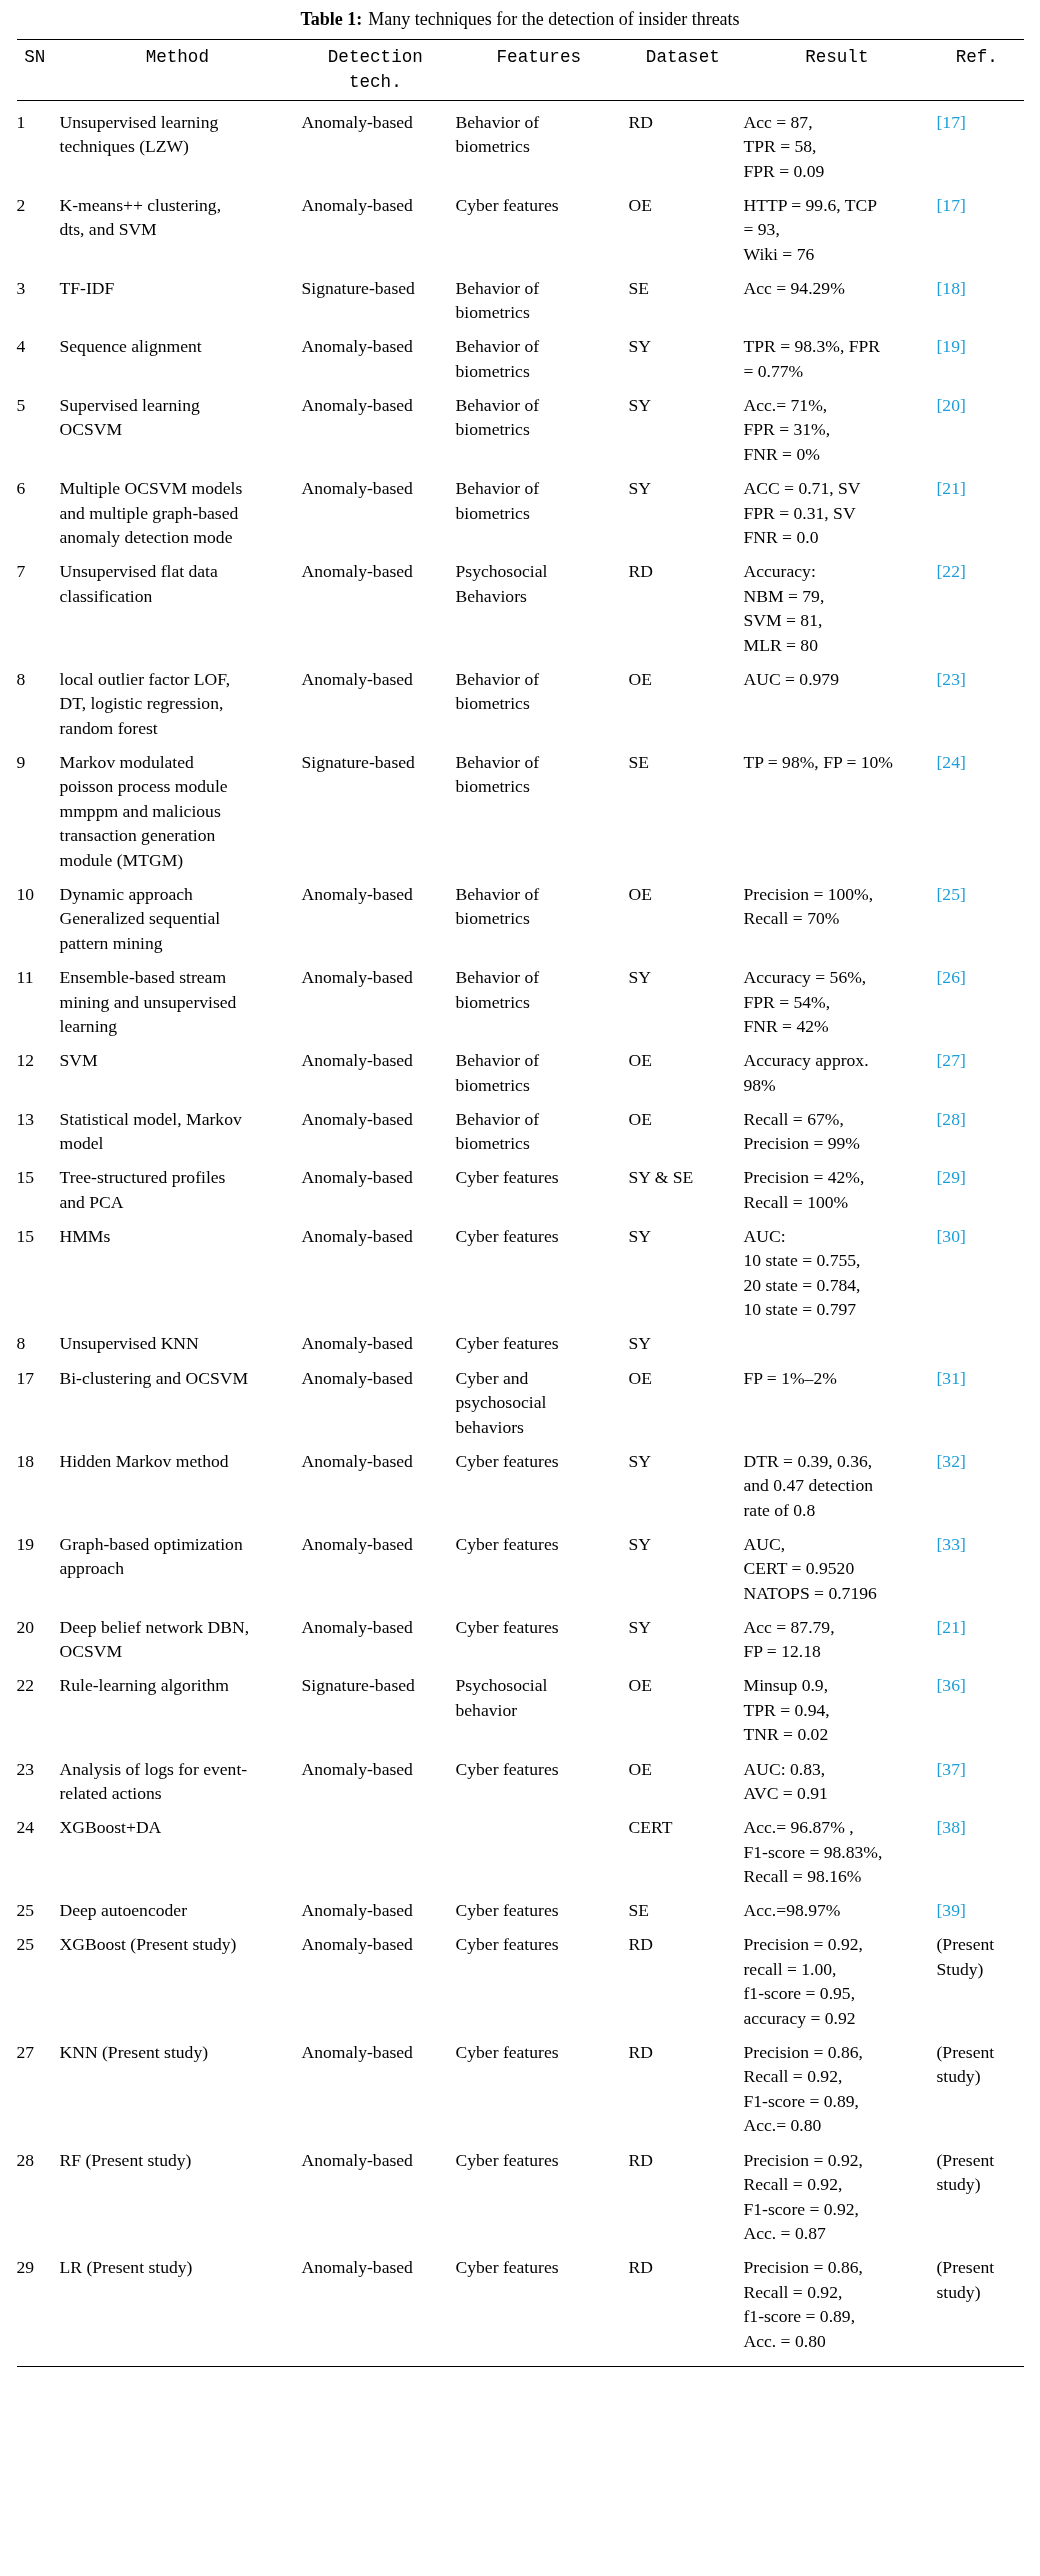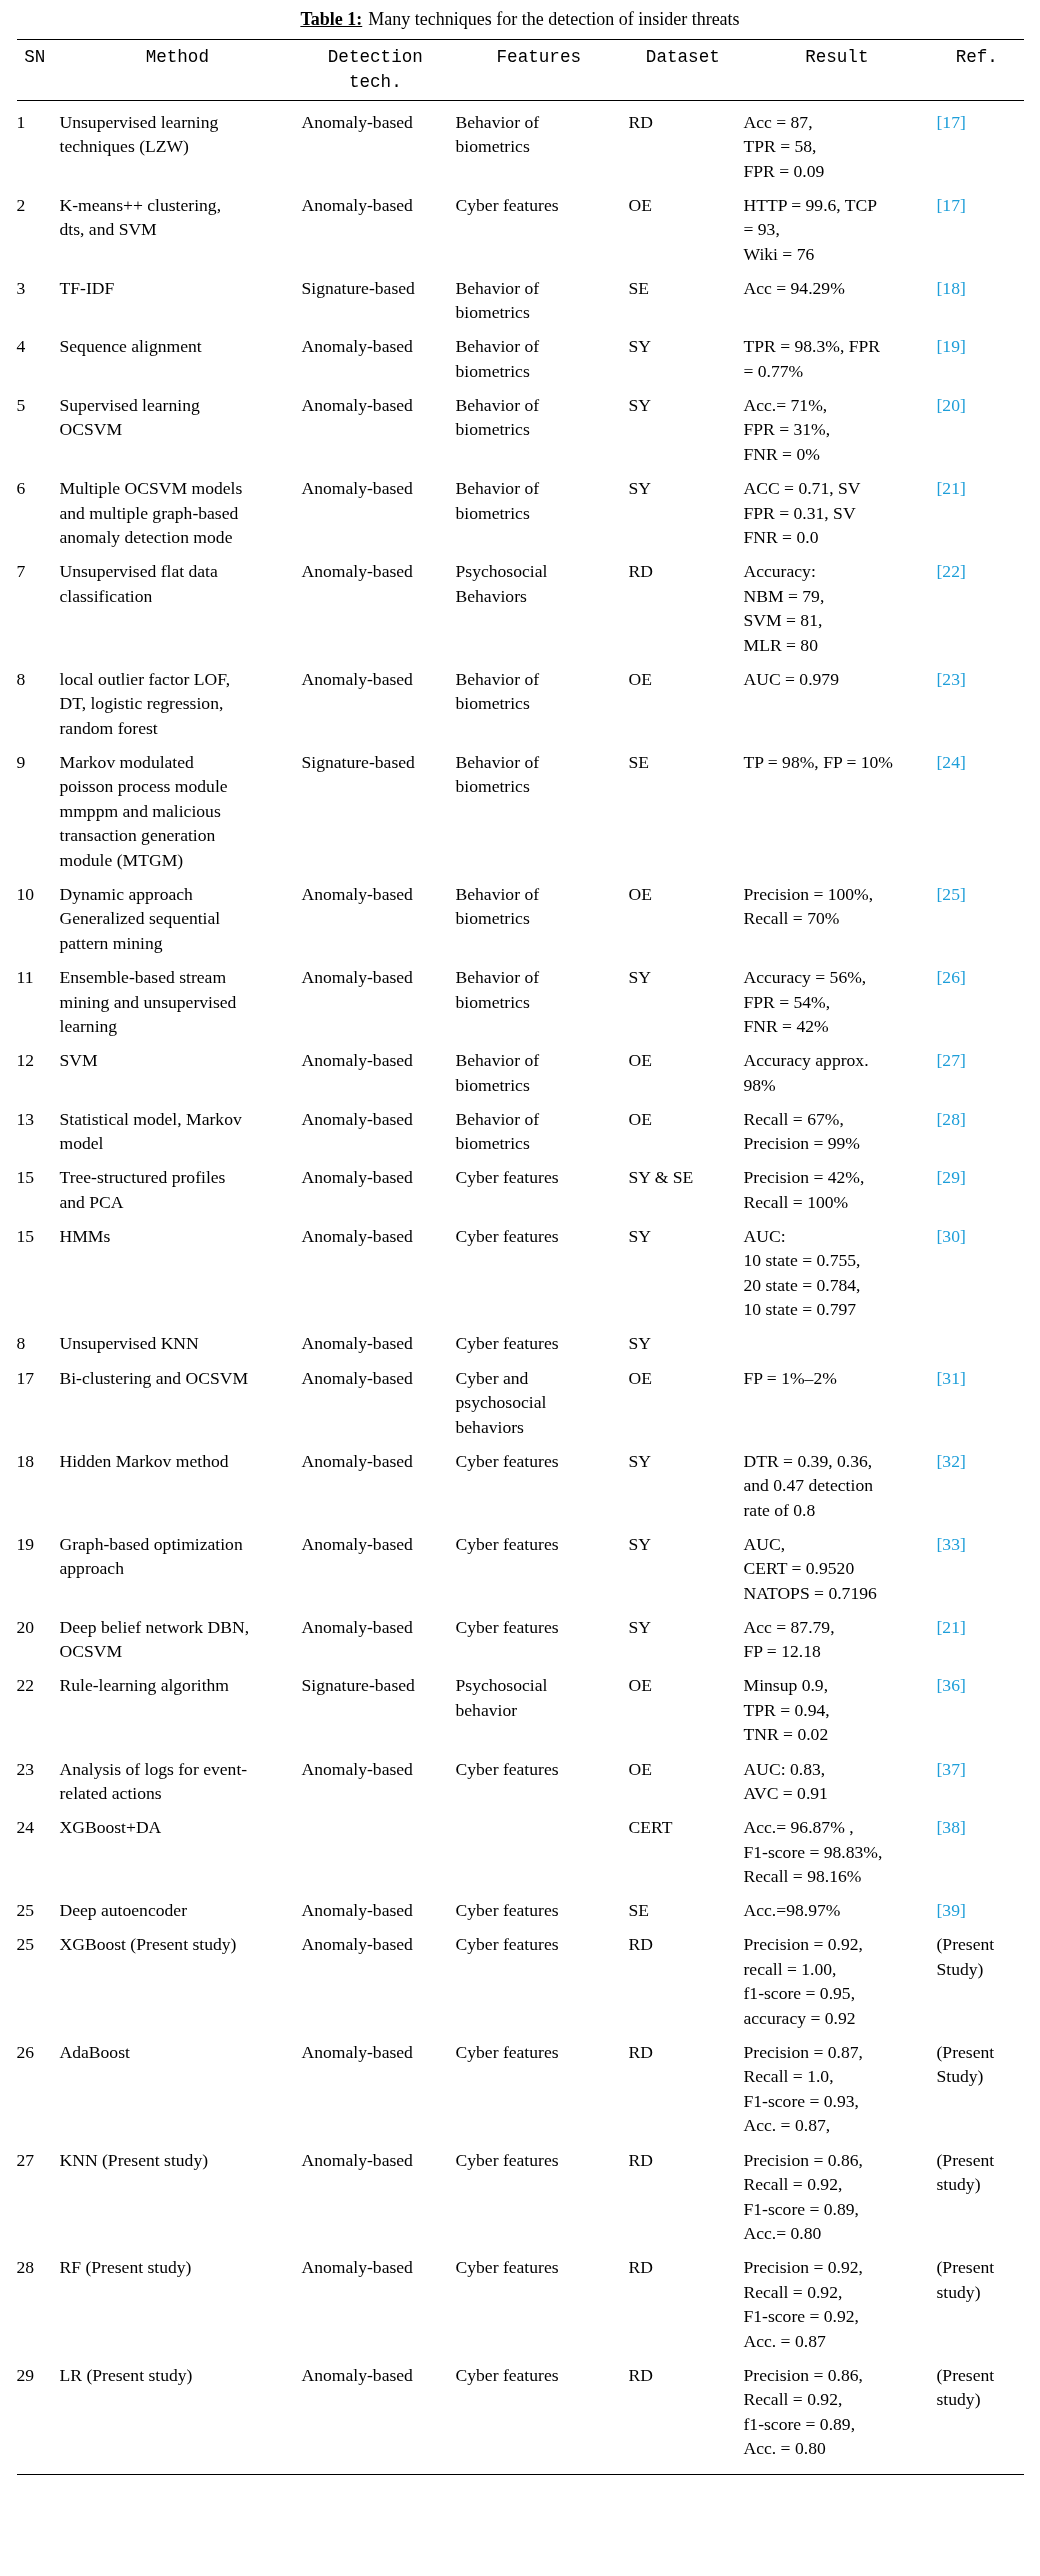--- a/index.html
+++ b/index.html
@@ -22,21 +22,20 @@
   }
   .caption {
     text-align: center;
     margin: 3.2px 0 7.5px 0;
     font-size: 18px;
     line-height: 23.4px;
   }
   .caption-label {
     font-weight: bold;
     margin-right: 6px;
-    text-decoration: underline;
   }
   table {
     border-collapse: collapse;
     table-layout: fixed;
     width: 1007px;
     border-top: 1.6px solid #000;
   }
   .col-sn { width: 43px; }
   .col-method { width: 242px; }
   .col-detection { width: 154px; }
@@ -390,33 +389,20 @@
           <td>Cyber features</td>
           <td>RD</td>
           <td>Precision = 0.92,
 recall = 1.00,
 f1-score = 0.95,
 accuracy = 0.92</td>
           <td><span>(Present
 Study)</span></td>
         </tr>
         <tr>
-          <td>26</td>
-          <td>AdaBoost</td>
-          <td>Anomaly-based</td>
-          <td>Cyber features</td>
-          <td>RD</td>
-          <td>Precision = 0.87,
-Recall = 1.0,
-F1-score = 0.93,
-Acc. = 0.87,</td>
-          <td><span>(Present
-Study)</span></td>
-        </tr>
-        <tr>
           <td>27</td>
           <td>KNN (Present study)</td>
           <td>Anomaly-based</td>
           <td>Cyber features</td>
           <td>RD</td>
           <td>Precision = 0.86,
 Recall = 0.92,
 F1-score = 0.89,
 Acc.= 0.80</td>
           <td><span>(Present

